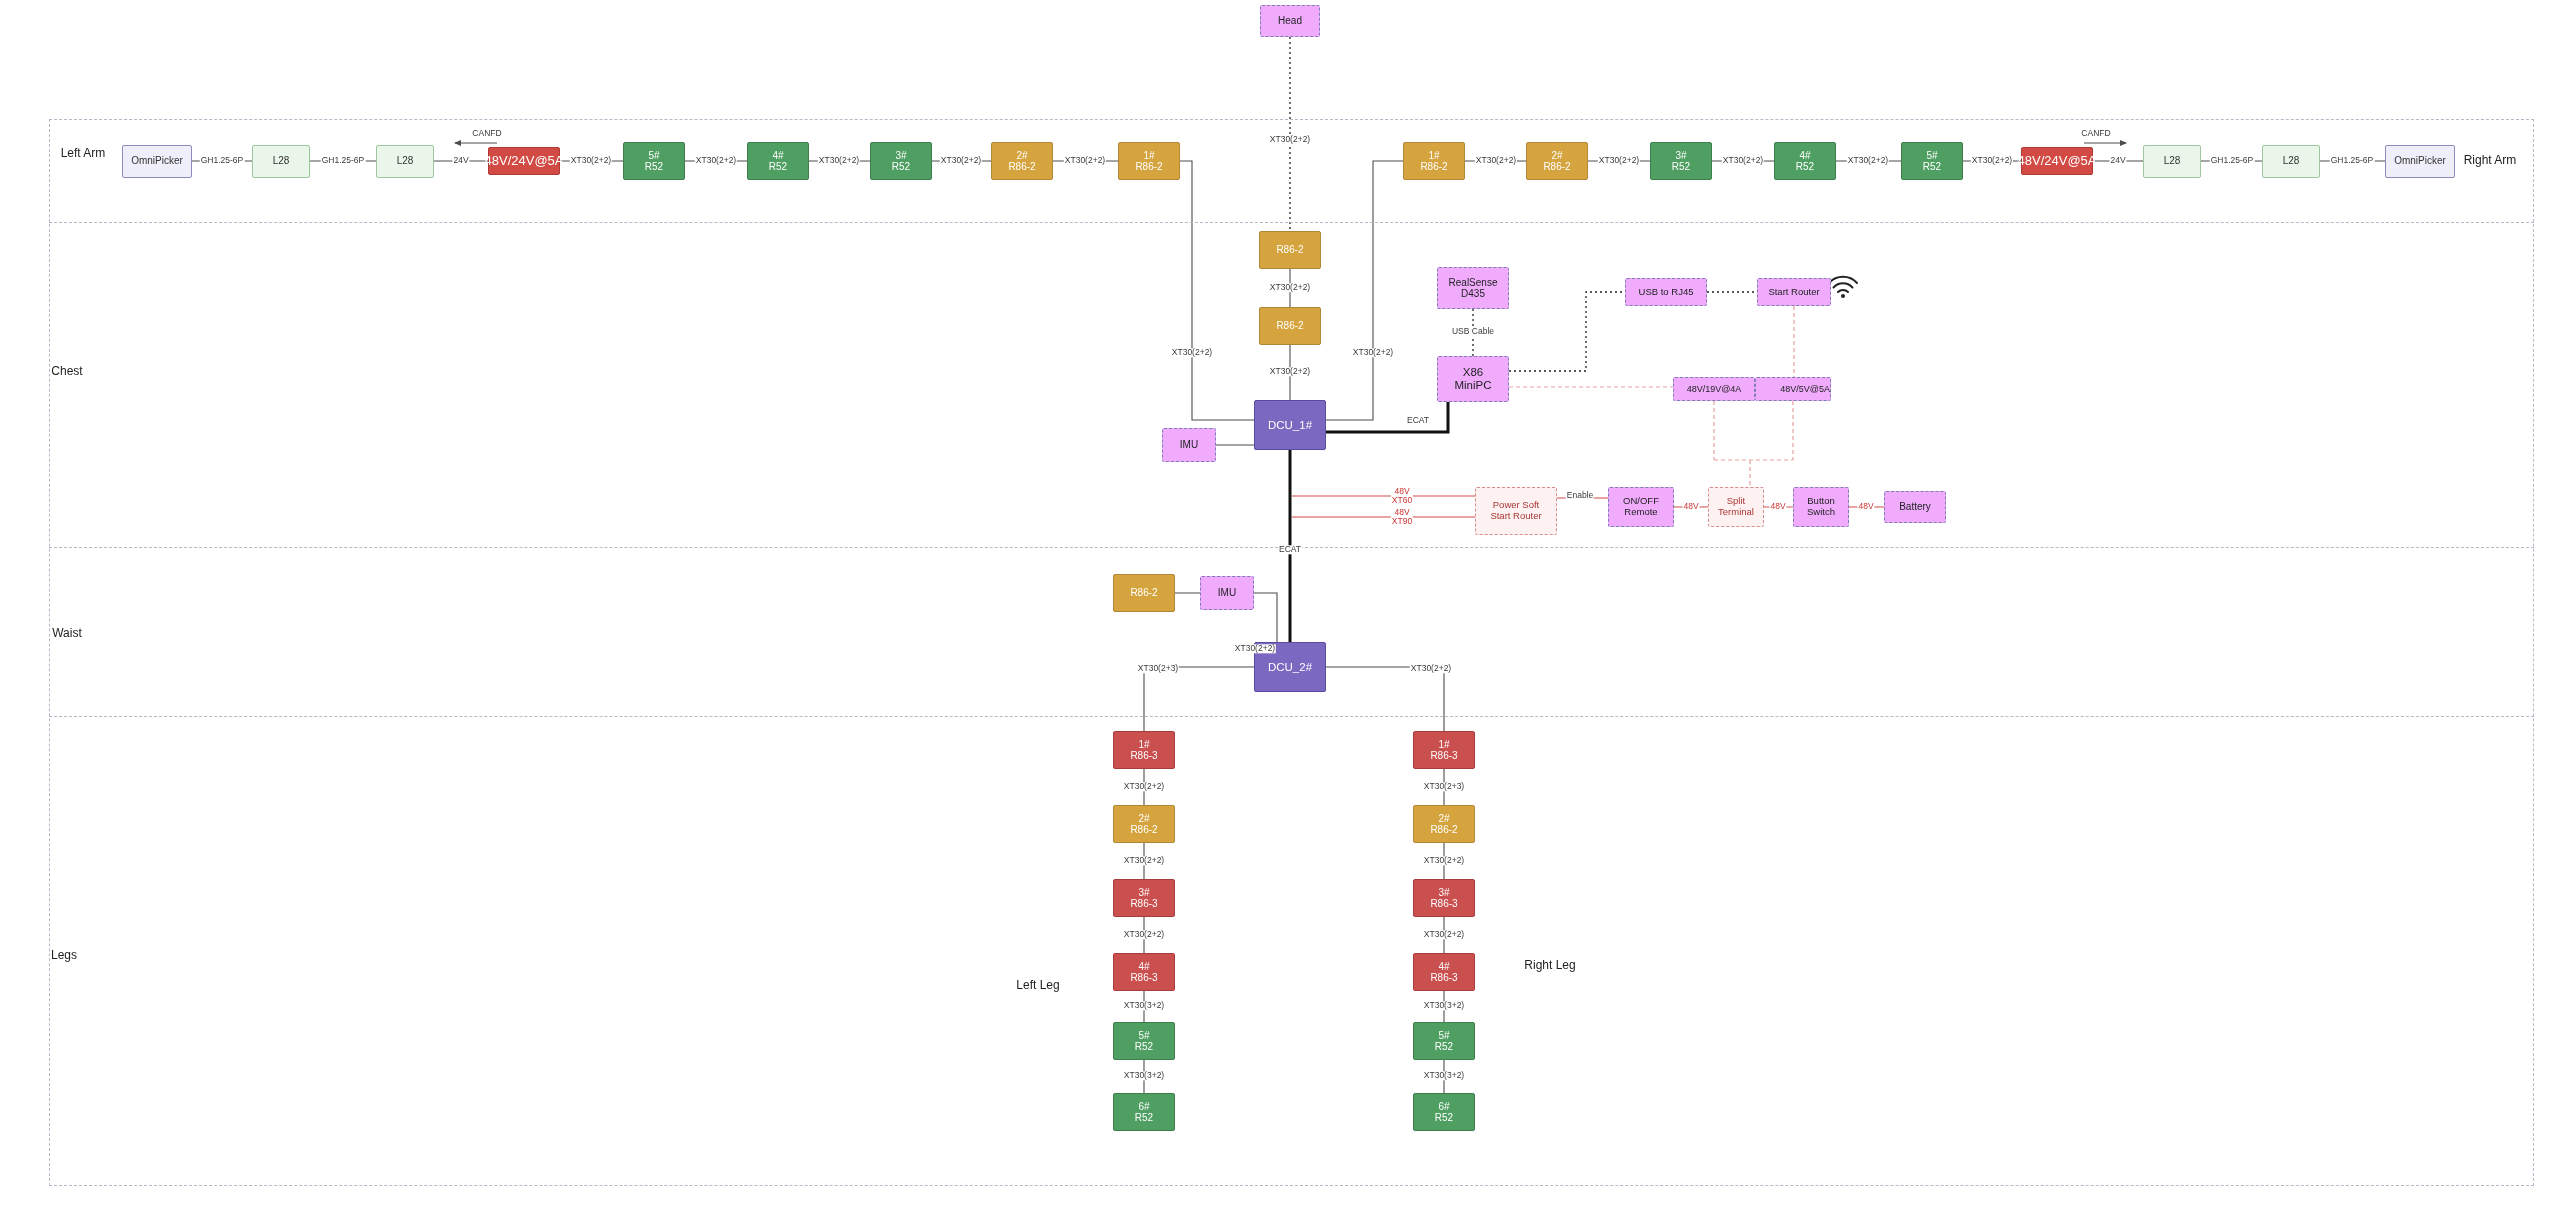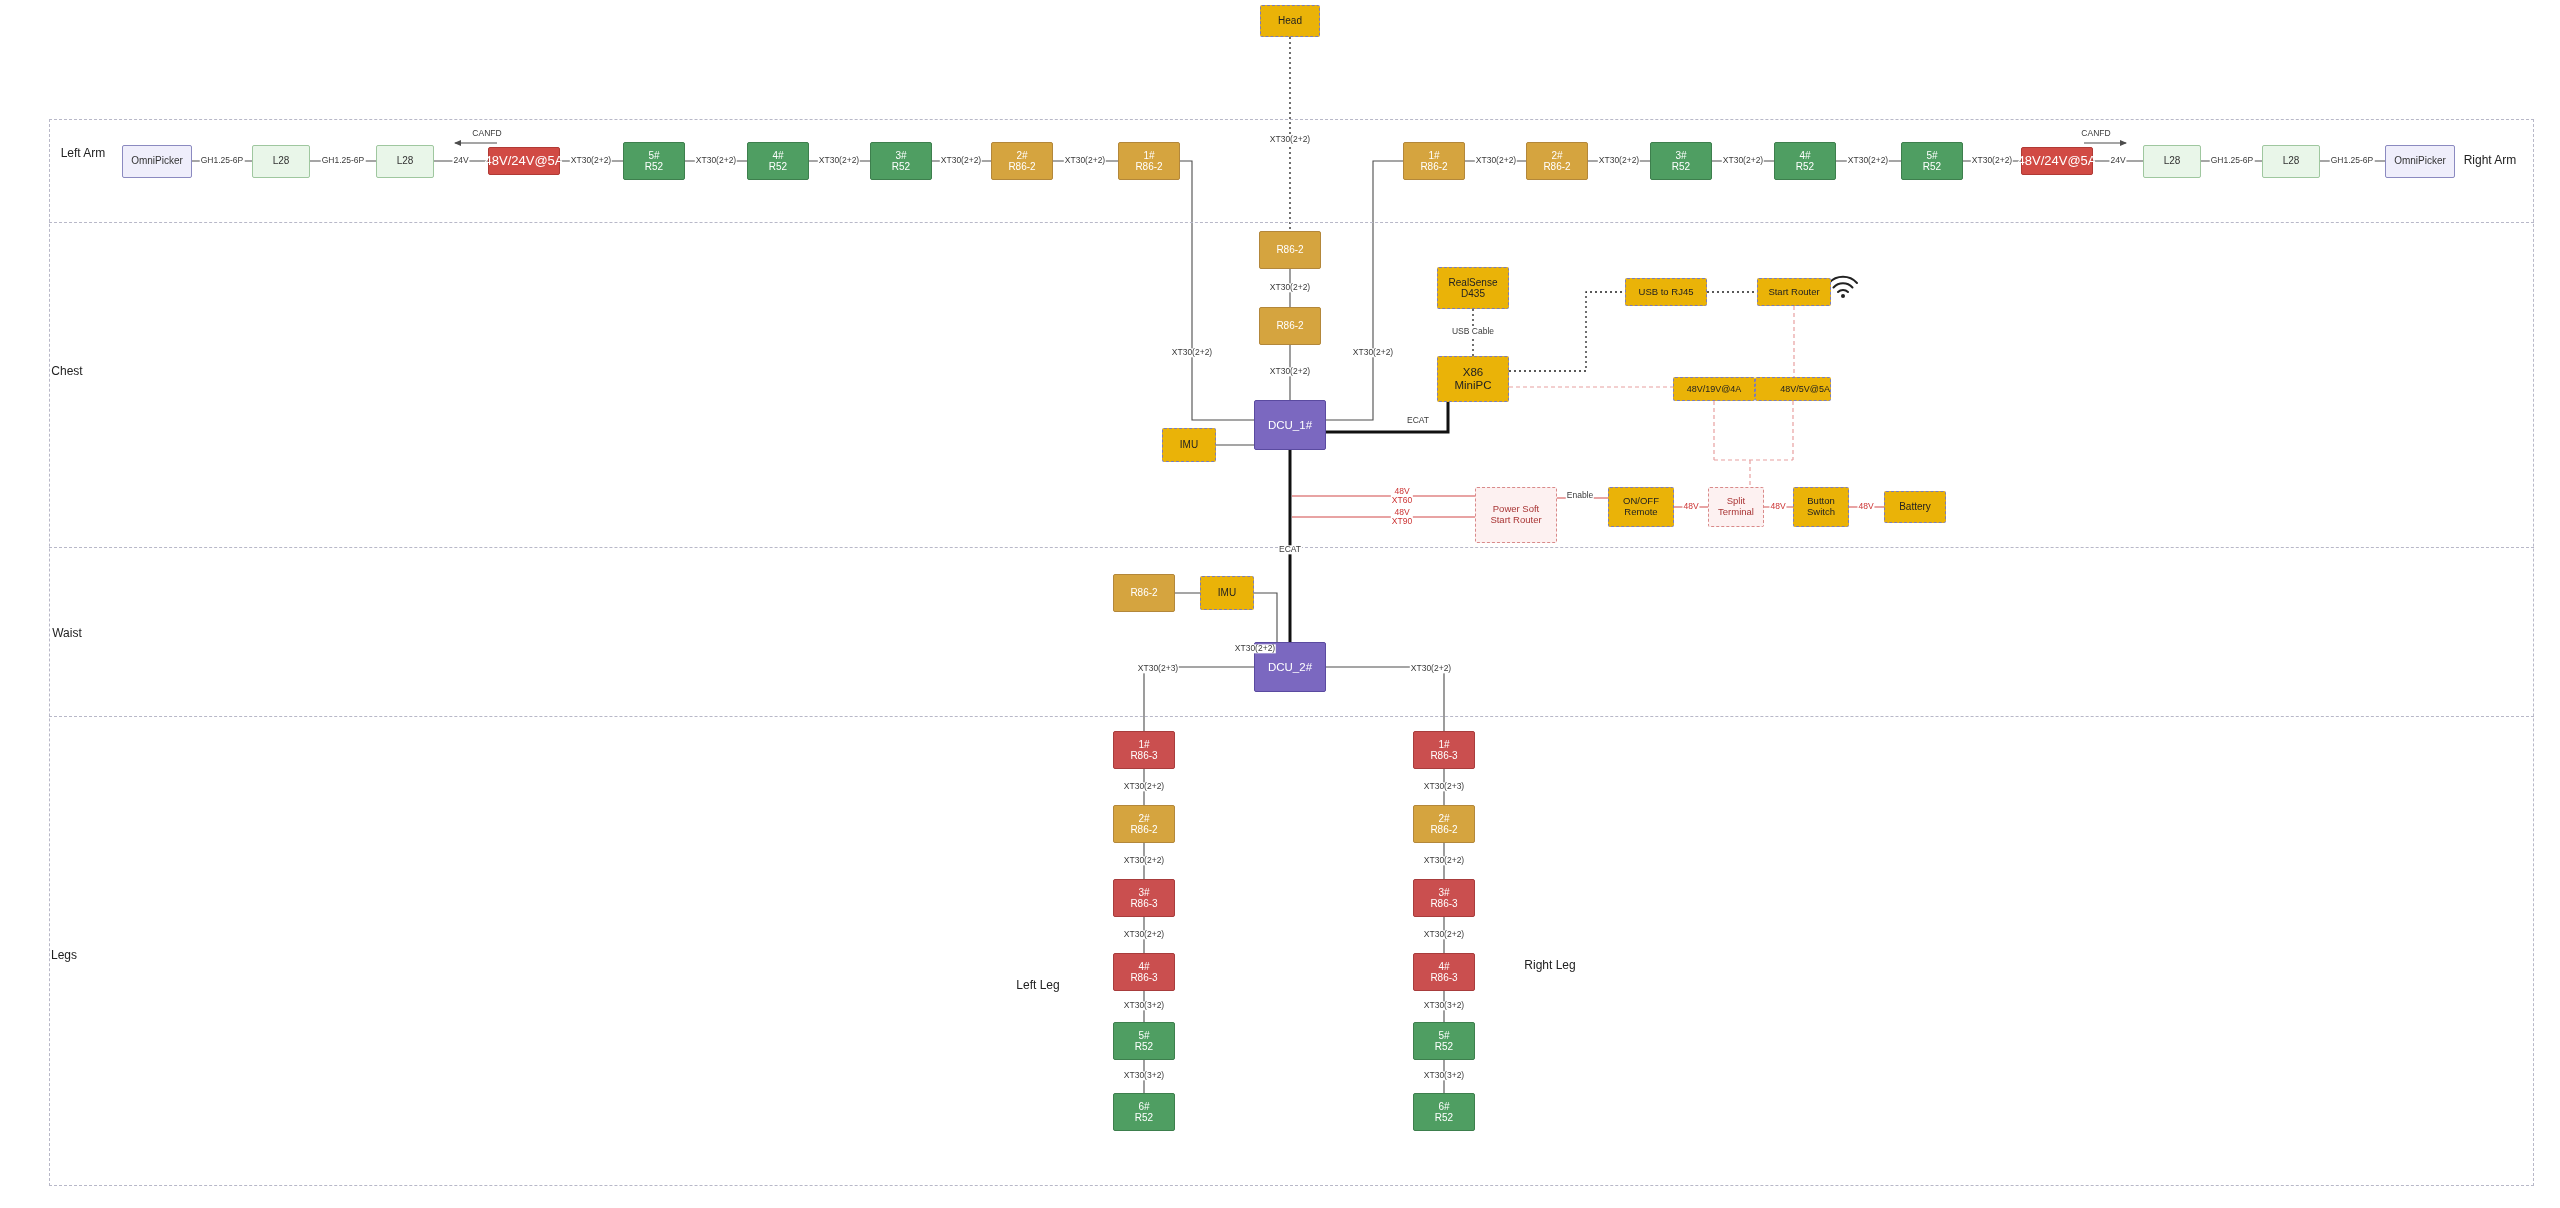--- a/index.html
+++ b/index.html
@@ -11,21 +11,21 @@
   .hdiv{position:absolute;border-top:1px dashed #b8b8c8;height:0;}
   .node{position:absolute;box-sizing:border-box;display:flex;flex-direction:column;
         align-items:center;justify-content:center;text-align:center;line-height:1.12;
         font-size:10px;border-radius:2px;white-space:nowrap;}
   .green{background:#4f9e62;border:1px solid #3d7f4d;color:#fff;}
   .gold{background:#d5a43f;border:1px solid #b3873a;color:#fff;}
   .redbox{background:#ca4f4f;border:1px solid #a83c3c;color:#fff;}
   .red-solid{background:#d14a44;border:1px solid #b03a35;color:#fff;font-size:13px;}
   .lgreen{background:#e9f6e9;border:1px solid #9fc79f;color:#333;}
   .lav-solid{background:#efeefb;border:1px solid #8b8ac0;color:#333;}
-  .lav-dash{background:#eab308;border:1px dashed #7d7cb8;color:#222;}
+  .lav-dash{background:#f0abfc;border:1px dashed #7d7cb8;color:#222;}
   .pink-dash{background:#fdf1f1;border:1px dashed #d98a8a;color:#a93535;}
   .purple{background:#7b68c0;border:1px solid #5a4aa0;color:#fff;font-size:11.5px;}
   .lab{position:absolute;transform:translate(-50%,-50%);font-size:8.5px;color:#3a3a3a;
        background:#fff;padding:0 1px;text-align:center;white-space:nowrap;line-height:1.1;}
   .red{color:#cc3333;}
   .slab{font-size:12px;color:#222;background:transparent;}
   .wire{stroke:#4d4d4d;stroke-width:1.1;fill:none;}
   .dotted{stroke:#222;stroke-width:1.3;stroke-dasharray:2 3;fill:none;}
   .ecat{stroke:#111;stroke-width:3;fill:none;}
   .pink{stroke:#e08484;stroke-width:1.4;fill:none;}
@@ -202,21 +202,21 @@
       <div class="node lav-dash" style="left: 1437px; top: 356px; width: 72px; height: 46px; font-size: 11.5px;">
         <div>X86</div>
         <div>MiniPC</div>
       </div>
       <div class="node lav-dash" style="left: 1673px; top: 377px; width: 82px; height: 24px; font-size: 9px;">
         <div>48V/19V@4A</div>
       </div>
       <div class="node lav-dash" style="left: 1755px; top: 377px; width: 76px; height: 24px; font-size: 9px; align-items: flex-end;">
         <div>48V/5V@5A</div>
       </div>
-      <div class="node pink-dash" style="left: 1475px; top: 487px; width: 82px; height: 56px; font-size: 9.5px;">
+      <div class="node pink-dash" style="left: 1475px; top: 487px; width: 82px; height: 48px; font-size: 9.5px;">
         <div>Power Soft</div>
         <div>Start Router</div>
       </div>
       <div class="node lav-dash" style="left: 1608px; top: 487px; width: 66px; height: 40px; font-size: 9.5px;">
         <div>ON/OFF</div>
         <div>Remote</div>
       </div>
       <div class="node pink-dash" style="left: 1708px; top: 487px; width: 56px; height: 40px; font-size: 9.5px;">
         <div>Split</div>
         <div>Terminal</div>

